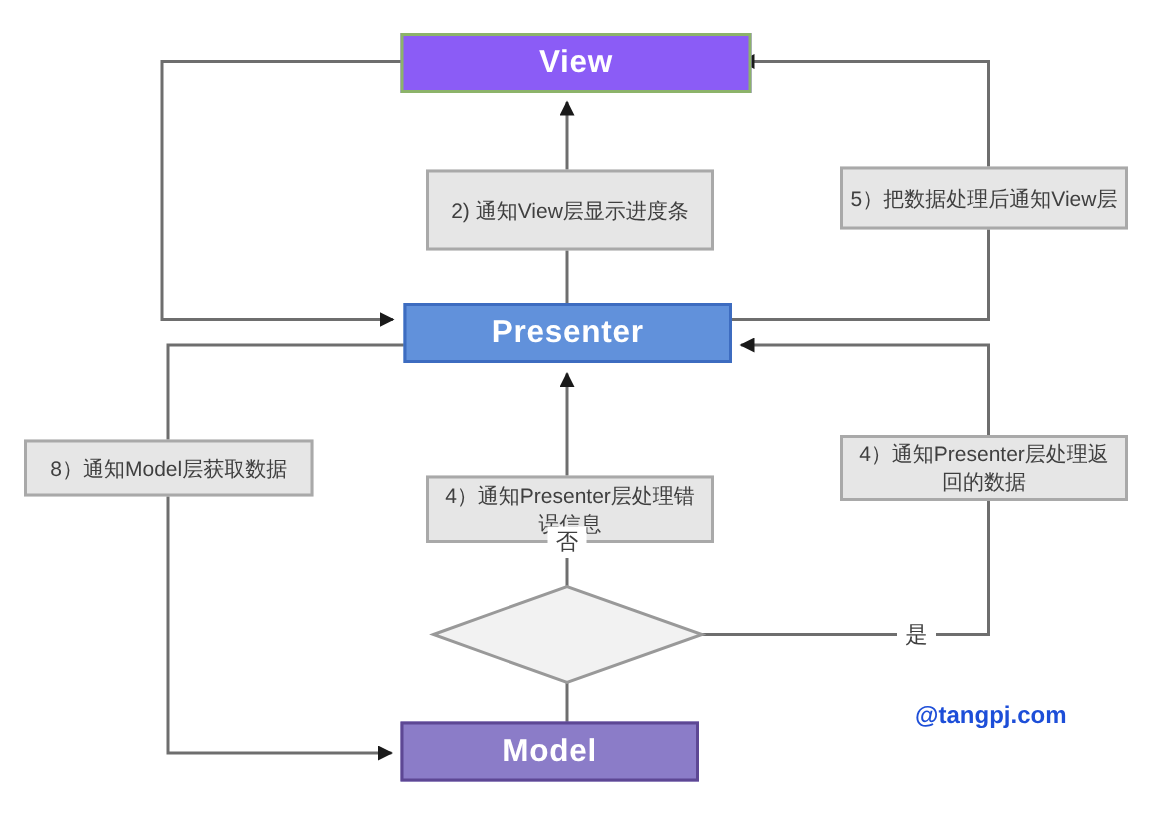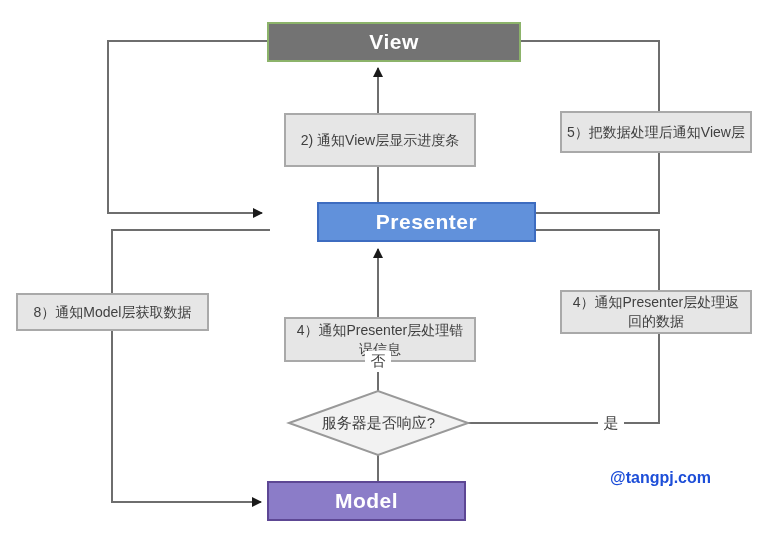--- a/index.html
+++ b/index.html
@@ -17,22 +17,22 @@
   .node {
     position: absolute;
     display: flex;
     align-items: center;
     justify-content: center;
     color: #ffffff;
     font-weight: bold;
     font-size: 21px;
     letter-spacing: 0.5px;
   }
-  .node-view      { left: 267px; top: 22px;  width: 254px; height: 40px; background: #737373; border: 2px solid #8CB36A; }
-  .node-presenter { left: 269px; top: 202px; width: 219px; height: 40px; background: #6191DB; border: 2px solid #3D6CC0; margin-left: 48px; }
+  .node-view      { left: 267px; top: 22px;  width: 234px; height: 40px; background: #8b5cf6; border: 2px solid #8CB36A; }
+  .node-presenter { left: 269px; top: 202px; width: 219px; height: 40px; background: #6191DB; border: 2px solid #3D6CC0; }
   .node-model     { left: 267px; top: 481px; width: 199px; height: 40px; background: #8B7CC8; border: 2px solid #5D4794; justify-content: center; }
 
   .step {
     position: absolute;
     display: flex;
     align-items: center;
     justify-content: center;
     text-align: center;
     background: #E6E6E6;
     border: 2px solid #A9A9A9;
@@ -101,21 +101,20 @@
   <div class="node node-view">
     <span>View</span>
   </div>
   <div class="node node-presenter">
     <span>Presenter</span>
   </div>
   <div class="node node-model">
     <span>Model</span>
   </div>
 
-  <div class="decision-label">服务器是否响应?</div>
 
   <div class="step step-2">
     <span>2) 通知View层显示进度条</span>
   </div>
   <div class="step step-5">
     <span>5）把数据处理后通知View层</span>
   </div>
   <div class="step step-3">
     <span>8）通知Model层获取数据</span>
   </div>

